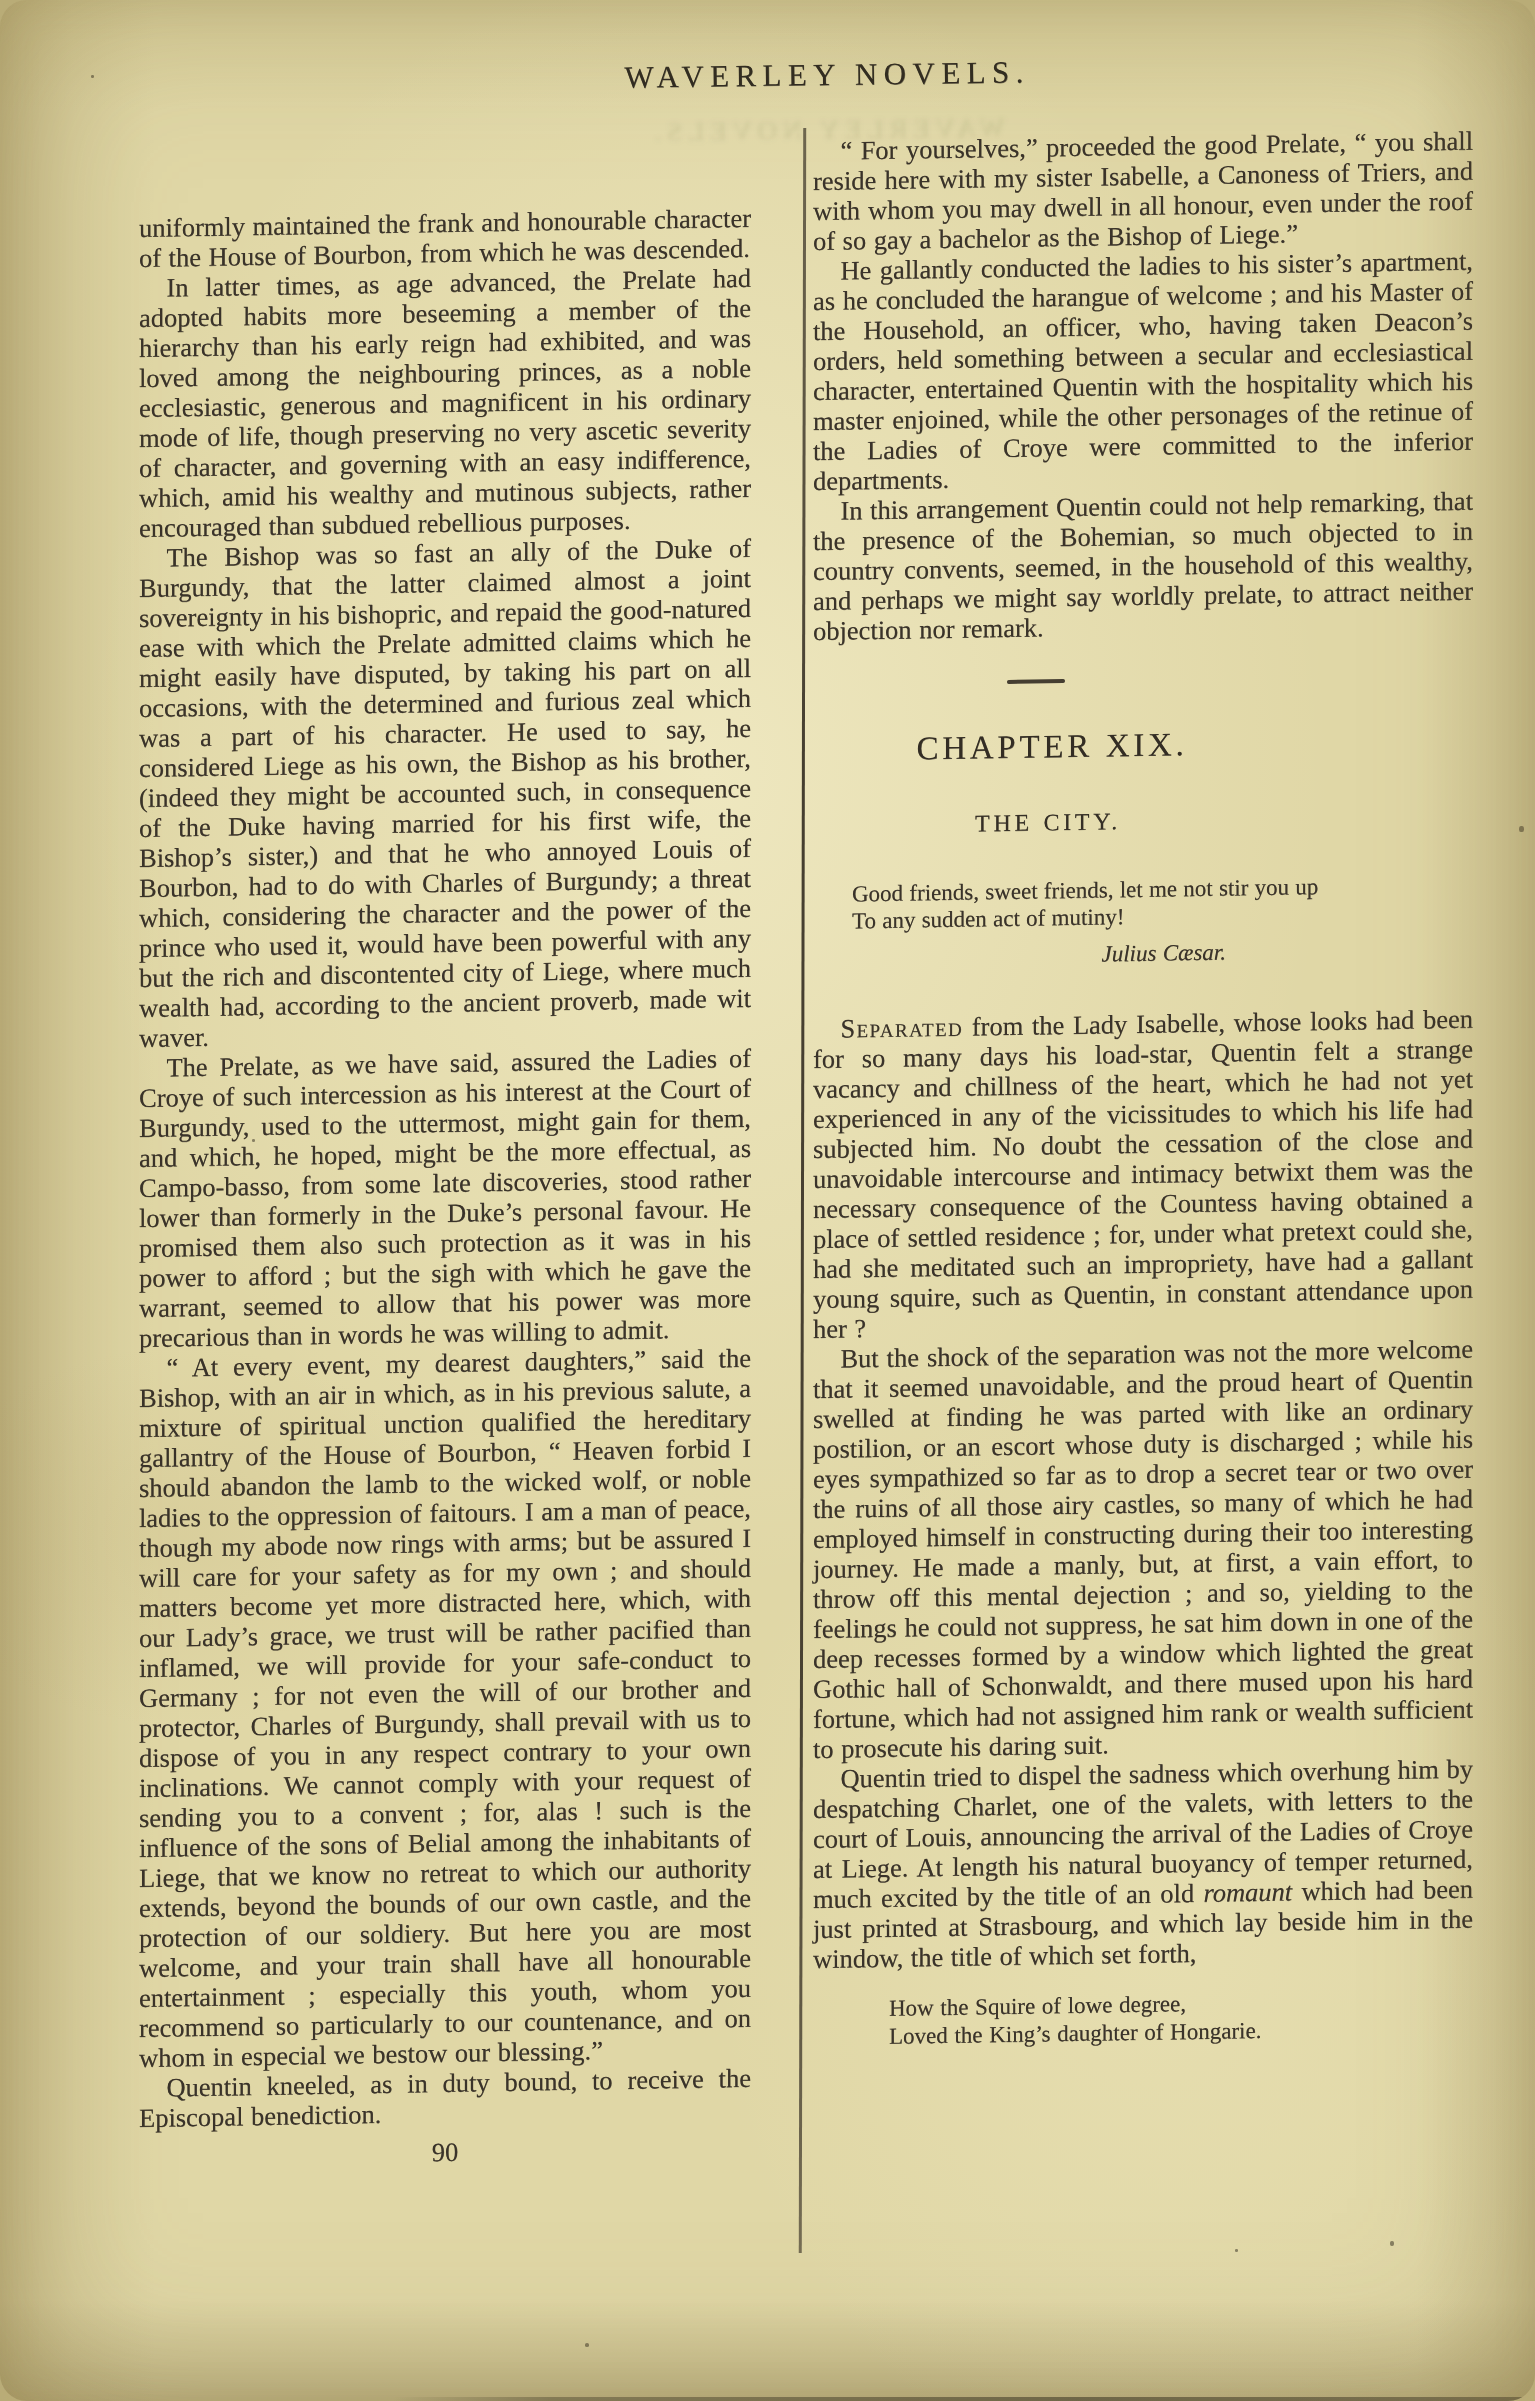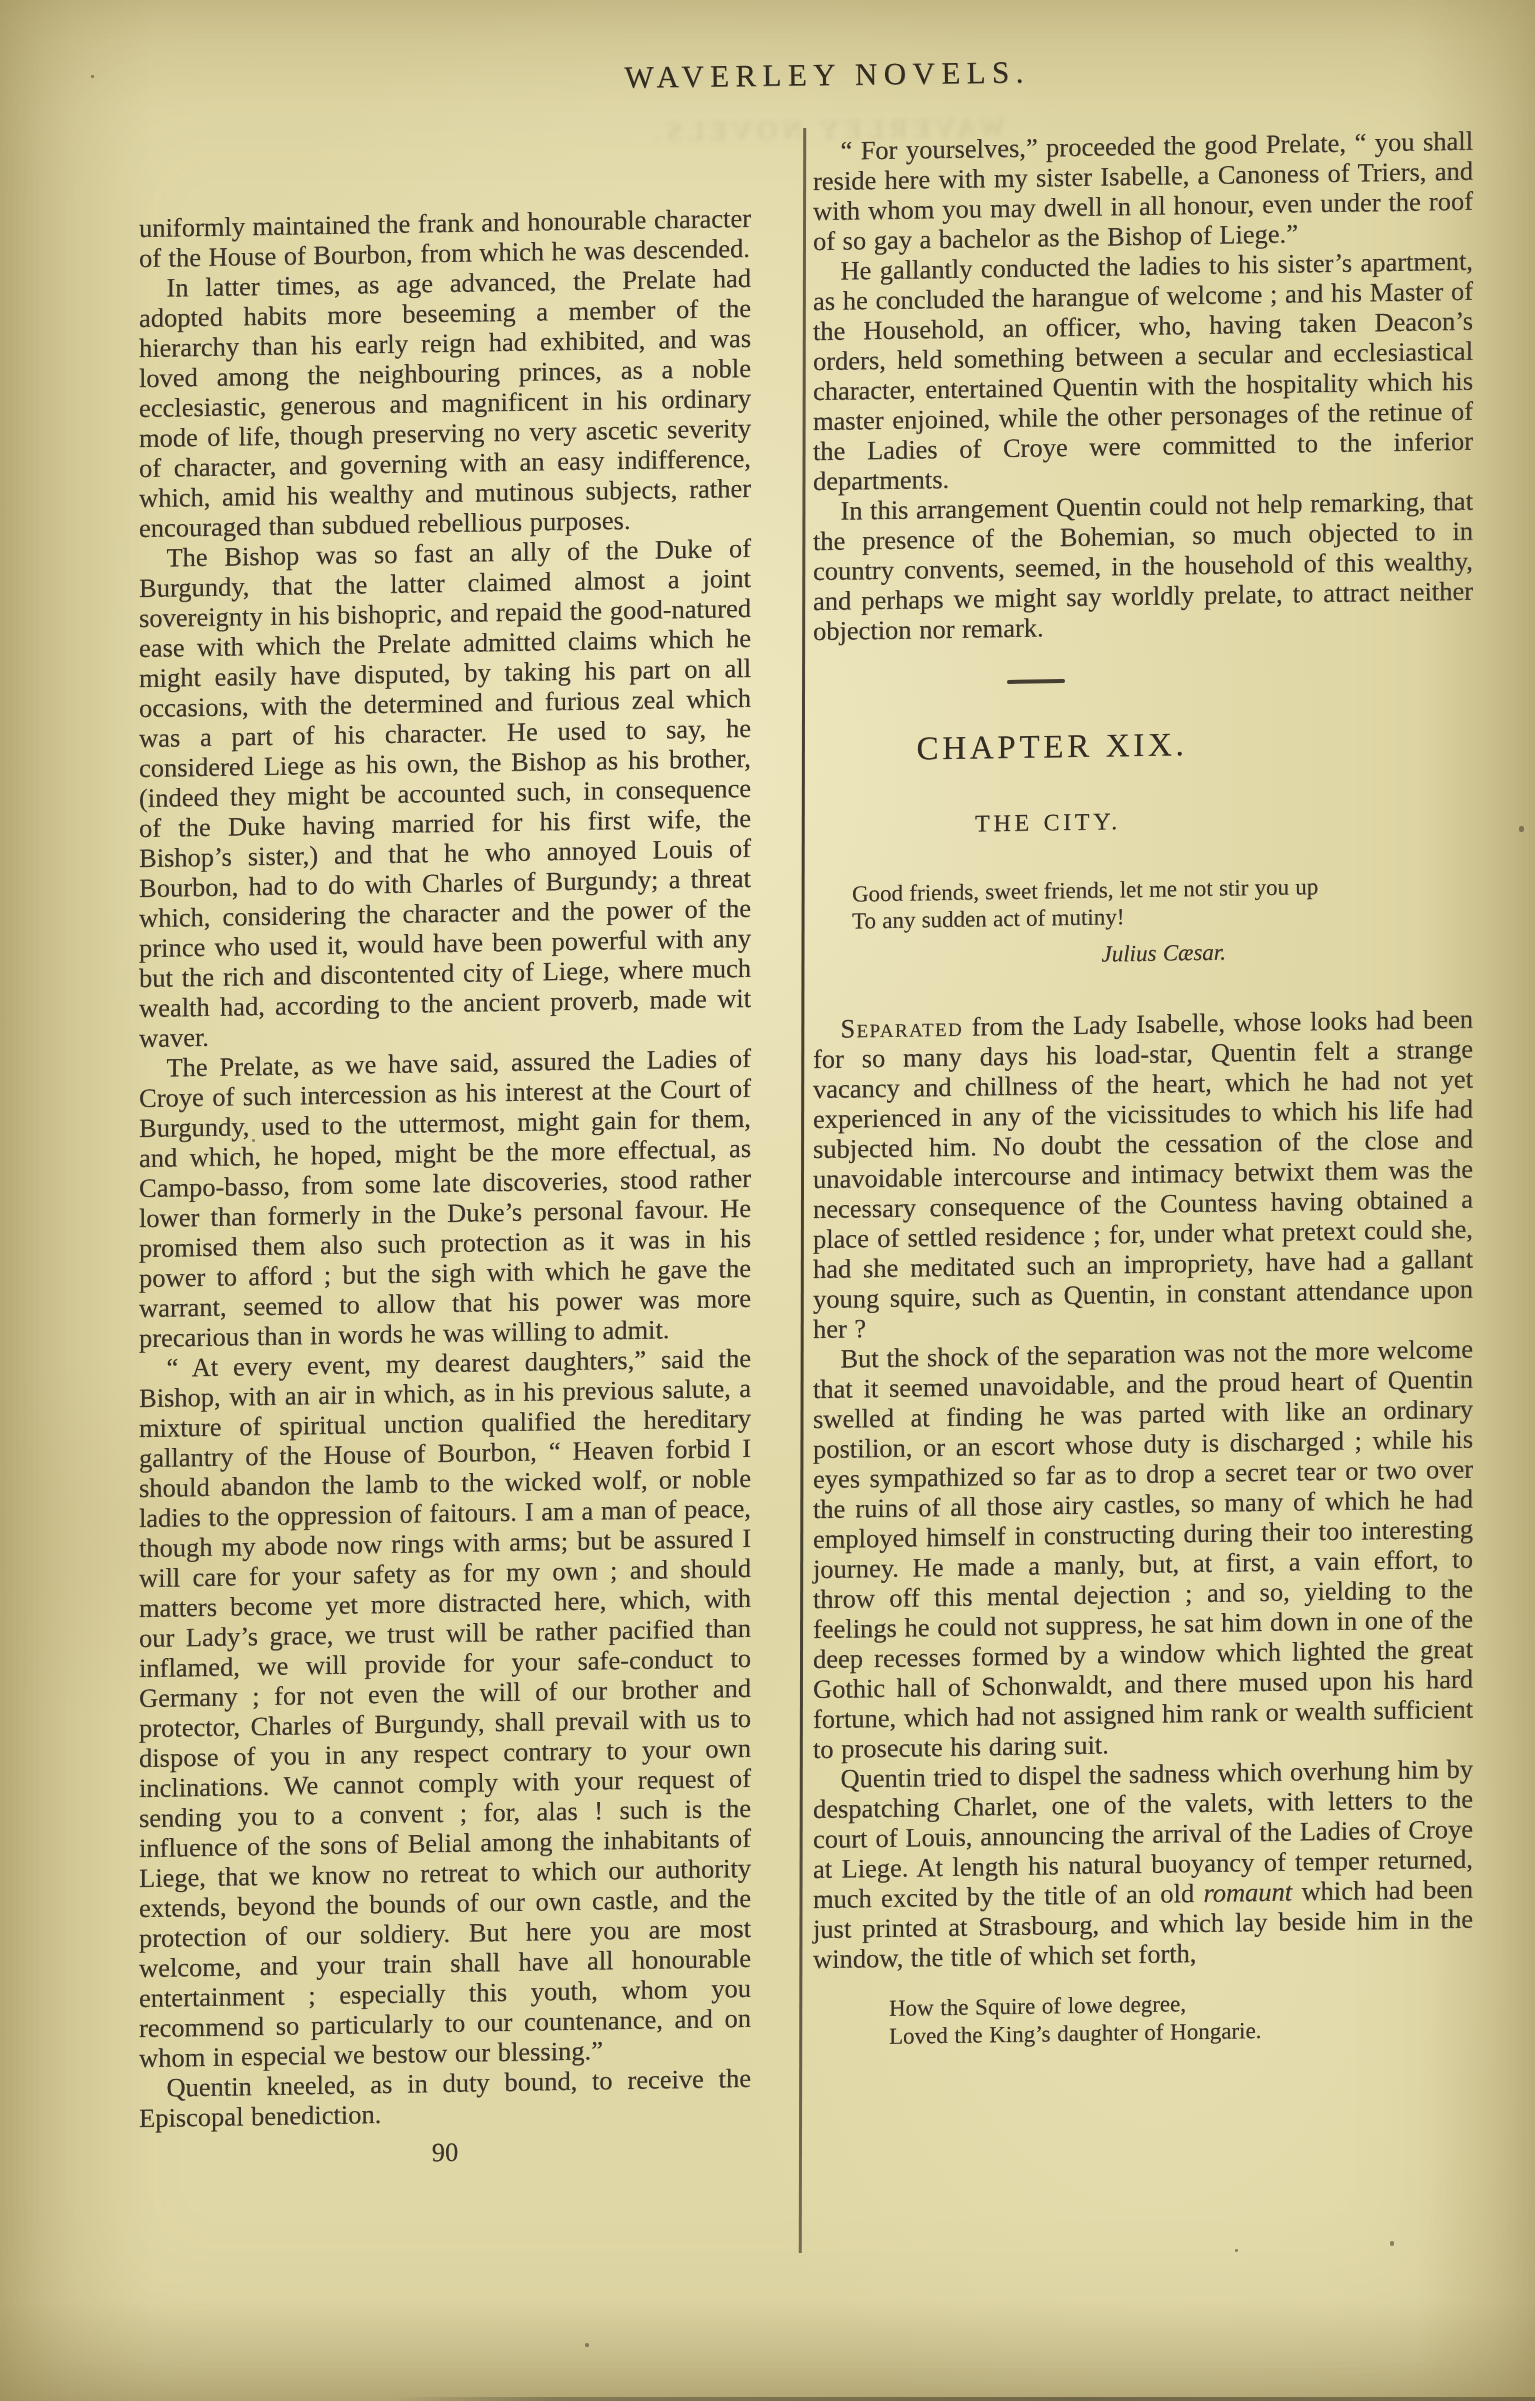--- a/index.html
+++ b/index.html
@@ -9,20 +9,21 @@
     color:#3a332a;
     background-color:#e0d7a6;
     background-image:
       radial-gradient(ellipse 868px 1142px at 46% 32%, rgba(252,247,216,0.50), rgba(252,247,216,0) 72%),
       radial-gradient(ellipse 640px 822px at 75% 80%, rgba(244,238,198,0.30), rgba(244,238,198,0) 70%),
       radial-gradient(ellipse 384px 274px at 12% 64%, rgba(186,168,110,0.18), rgba(186,168,110,0) 70%),
       linear-gradient(90deg, rgba(150,130,72,0.30) 0px, rgba(150,130,72,0.10) 73px, rgba(150,130,72,0) 155px),
       linear-gradient(270deg, rgba(142,122,66,0.22) 0px, rgba(142,122,66,0) 119px),
       linear-gradient(0deg, rgba(122,106,58,0.28) 0px, rgba(122,106,58,0) 101px),
       linear-gradient(180deg, rgba(210,198,140,0.35) 0px, rgba(210,198,140,0) 110px);
+    border-radius: 27px;
   }
   .page::after{
     content:""; position:absolute; inset:0; pointer-events:none;
     box-shadow: inset 0 0 155px 16.4px rgba(124,106,56,0.30), inset 0 0 42px rgba(124,106,56,0.16);
   }
   .running-head{
     position:absolute; top:57px; left:827px; margin:0;
     transform:translateX(-50%) rotate(-0.75deg);
     font-size:31px; font-weight:400; letter-spacing:6.4px; white-space:nowrap;
     color:#2e2920; text-shadow:0.3px 0.5px 0.5px rgba(46,41,32,0.55);

